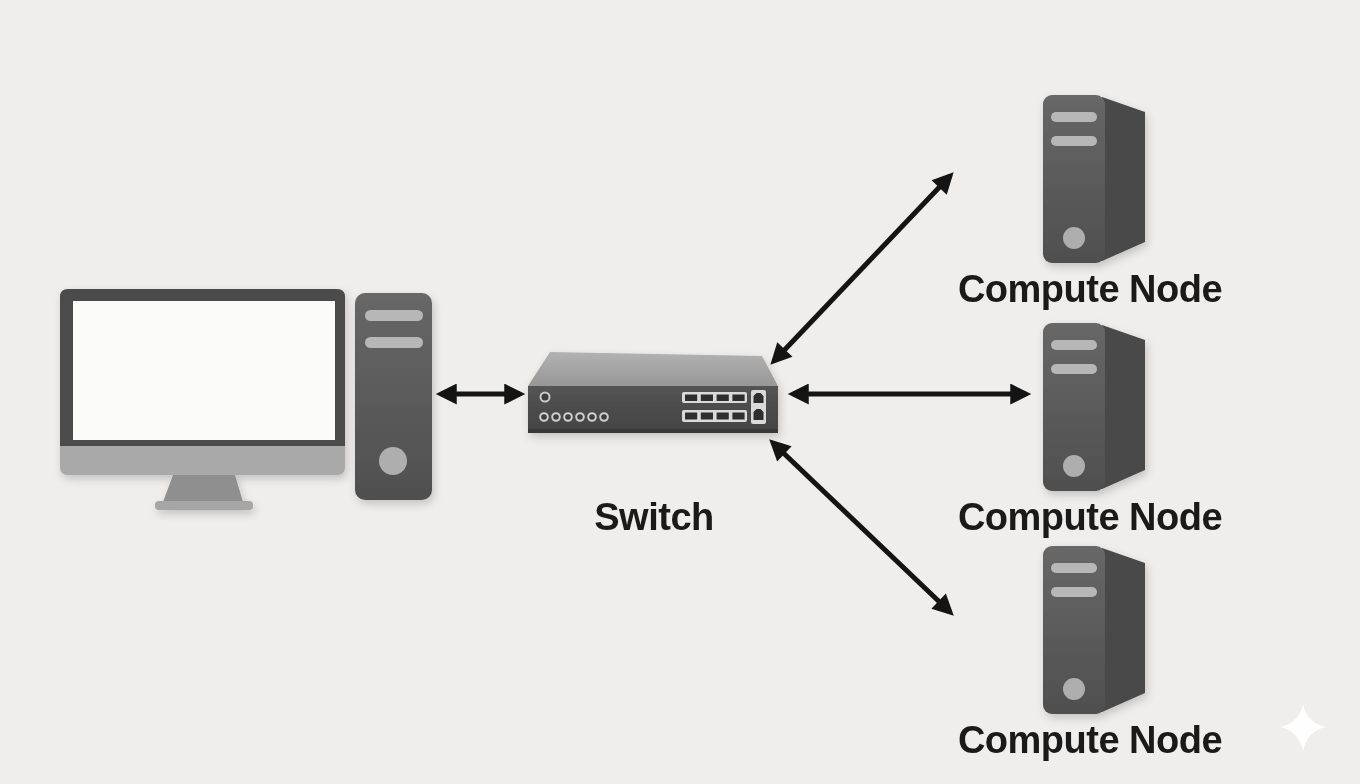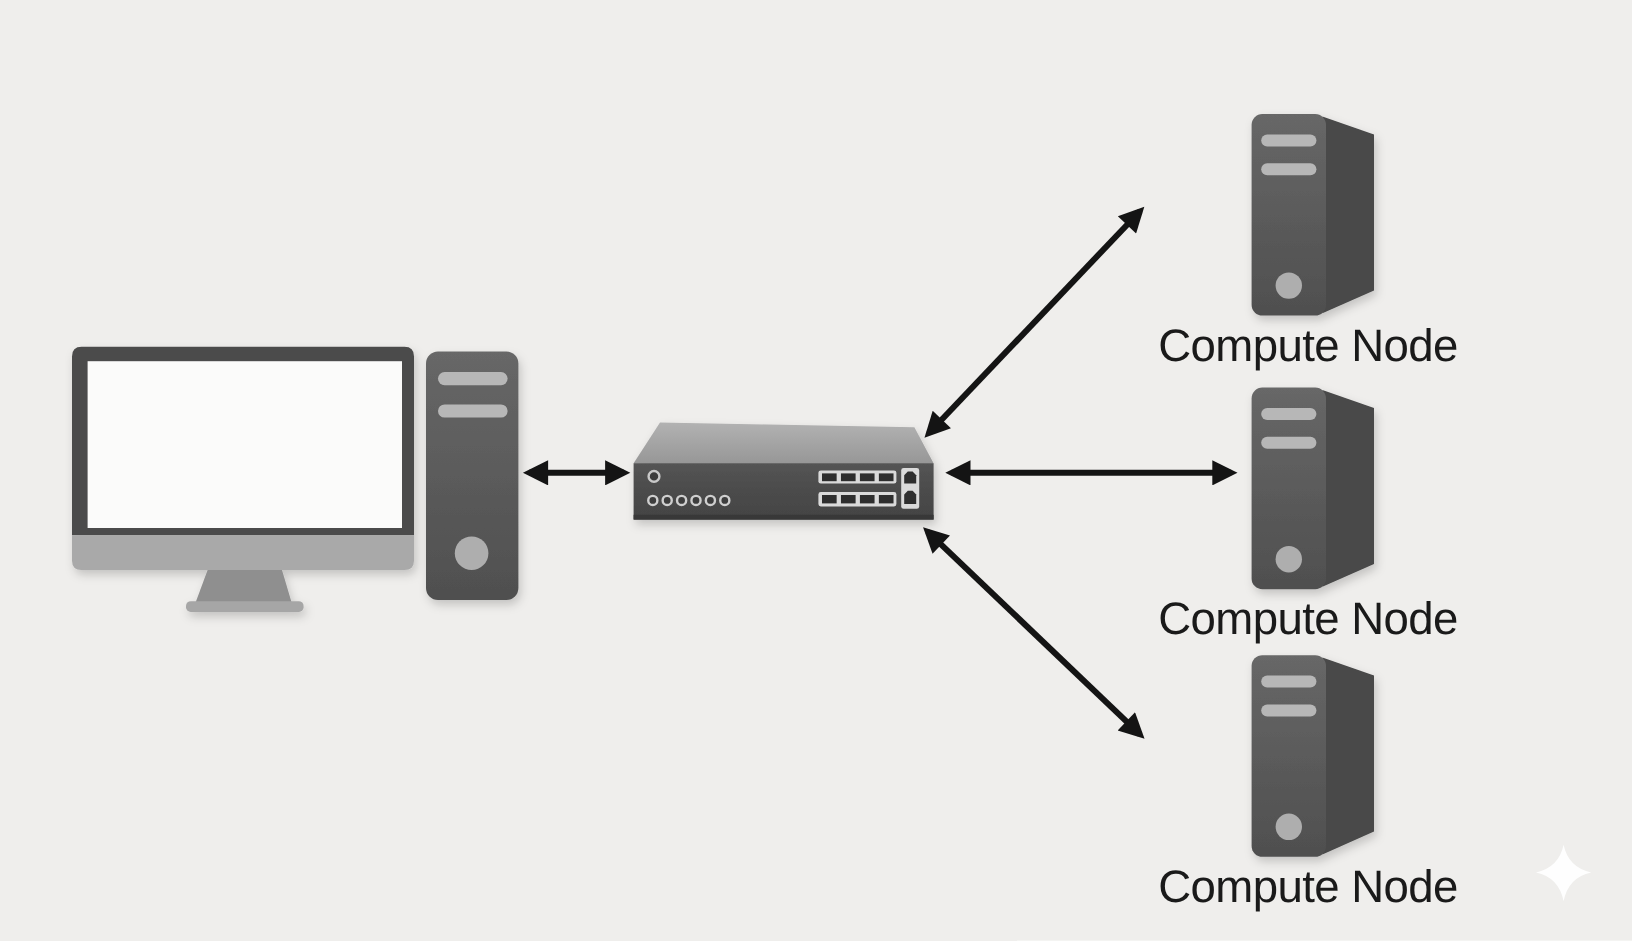--- a/index.html
+++ b/index.html
@@ -13,21 +13,21 @@
   }
   .diagram-svg {
     position: absolute;
     left: 0; top: 0;
     width: 1360px;
     height: 784px;
   }
   .node-label {
     position: absolute;
     transform: translate(-50%, -50%);
-    font-weight: 400;
+    font-weight: 700;
     font-size: 38px;
     letter-spacing: -0.5px;
     color: #1a1a1a;
     white-space: nowrap;
     user-select: none;
   }
 </style>
 </head>
 <body>
 
@@ -122,17 +122,18 @@
     <g stroke="#141414" stroke-width="5">
       <line x1="441" y1="394" x2="520" y2="394" marker-start="url(#ah)" marker-end="url(#ah)"></line>
       <line x1="774" y1="361" x2="950" y2="176" marker-start="url(#ah)" marker-end="url(#ah)"></line>
       <line x1="793" y1="394" x2="1026" y2="394" marker-start="url(#ah)" marker-end="url(#ah)"></line>
       <line x1="773" y1="443" x2="950" y2="612" marker-start="url(#ah)" marker-end="url(#ah)"></line>
     </g>
 
     <path d="M1303 704 Q1307 723 1326 727 Q1307 731 1303 751 Q1299 731 1280 727 Q1299 723 1303 704 Z" fill="#ffffff" opacity="0.92"></path>
   </svg>
 
+  <div class="node-label" style="left:654px; top:517px;">Switch</div>
   <div class="node-label" style="left:1090px; top:289px;">Compute Node</div>
   <div class="node-label" style="left:1090px; top:517px;">Compute Node</div>
   <div class="node-label" style="left:1090px; top:740px;">Compute Node</div>
 
 </div>
 
 </body></html>

